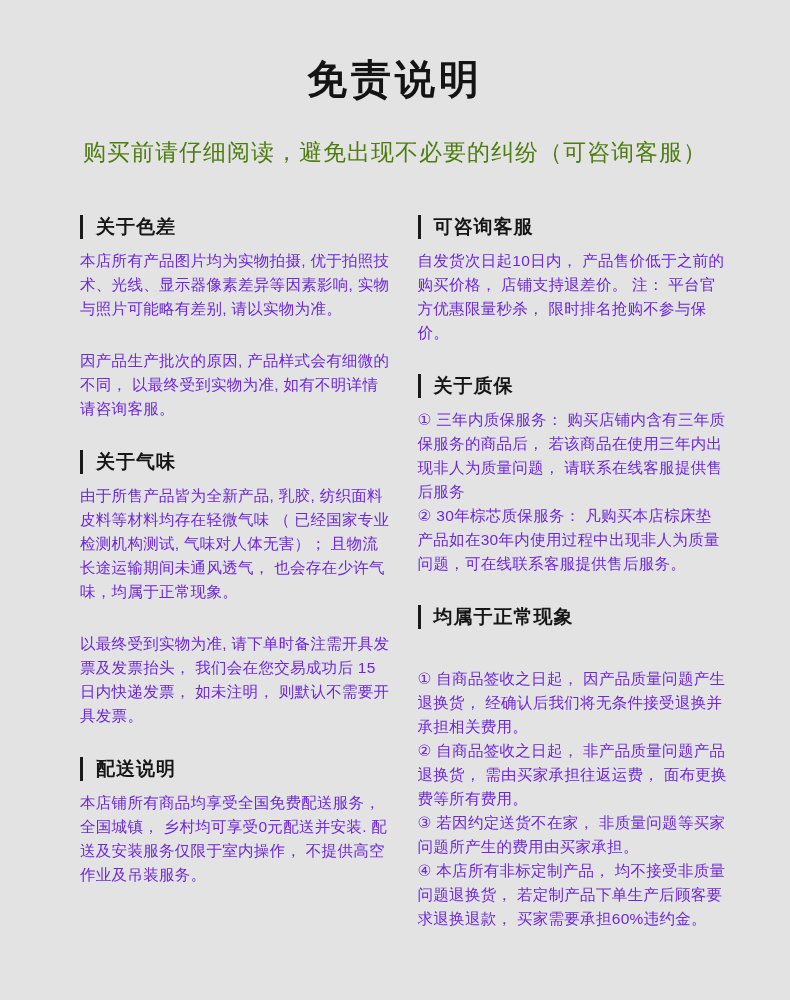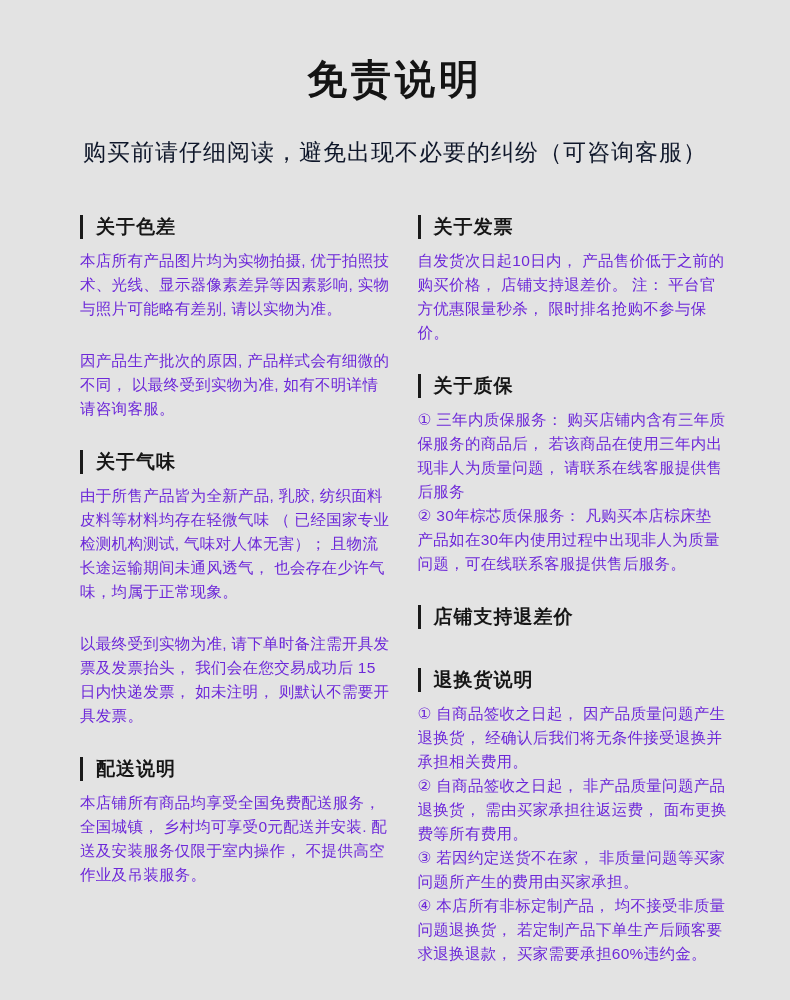--- a/index.html
+++ b/index.html
@@ -15,21 +15,21 @@
   .header { text-align: center; padding-top: 52px; }
   .title {
     font-size: 40px;
     font-weight: 700;
     color: #141414;
     letter-spacing: 4px;
   }
   .subtitle {
     margin-top: 30px;
     font-size: 23px;
-    color: #0f172a;
+    color: #4d7c0f;
     letter-spacing: 1px;
   }
   .content {
     display: flex;
     gap: 28px;
     padding: 46px 38px 0 55px;
   }
   .col {
     flex: 1;
     min-width: 0;
@@ -107,46 +107,42 @@
         <div class="section-body">本店铺所有商品均享受全国免费配送服务， 全国城镇， 乡村均可享受0元配送并安装. 配送及安装服务仅限于室内操作， 不提供高空作业及吊装服务。</div>
       </div>
 
     </div>
 
     <div class="col">
 
       <div class="section">
         <div class="section-heading">
           <span class="heading-bar"></span>
-          <span>关于发票</span>
+          <span>可咨询客服</span>
         </div>
         <div class="section-body">自发货次日起10日内， 产品售价低于之前的购买价格， 店铺支持退差价。 注： 平台官方优惠限量秒杀， 限时排名抢购不参与保价。</div>
       </div>
 
       <div class="section">
         <div class="section-heading">
           <span class="heading-bar"></span>
           <span>关于质保</span>
         </div>
         <div class="section-body">① 三年内质保服务： 购买店铺内含有三年质保服务的商品后， 若该商品在使用三年内出现非人为质量问题， 请联系在线客服提供售后服务
 ② 30年棕芯质保服务： 凡购买本店棕床垫产品如在30年内使用过程中出现非人为质量问题，可在线联系客服提供售后服务。</div>
       </div>
 
       <div class="section">
         <div class="section-heading">
           <span class="heading-bar"></span>
-          <span>店铺支持退差价</span>
+          <span>均属于正常现象</span>
         </div>
       </div>
 
       <div class="section">
-        <div class="section-heading">
-          <span class="heading-bar"></span>
-          <span>退换货说明</span>
-        </div>
         <div class="section-body">① 自商品签收之日起， 因产品质量问题产生退换货， 经确认后我们将无条件接受退换并承担相关费用。
 ② 自商品签收之日起， 非产品质量问题产品退换货， 需由买家承担往返运费， 面布更换费等所有费用。
 ③ 若因约定送货不在家， 非质量问题等买家问题所产生的费用由买家承担。
 ④ 本店所有非标定制产品， 均不接受非质量问题退换货， 若定制产品下单生产后顾客要求退换退款， 买家需要承担60%违约金。</div>
       </div>
 
     </div>
 
   </div>
 

